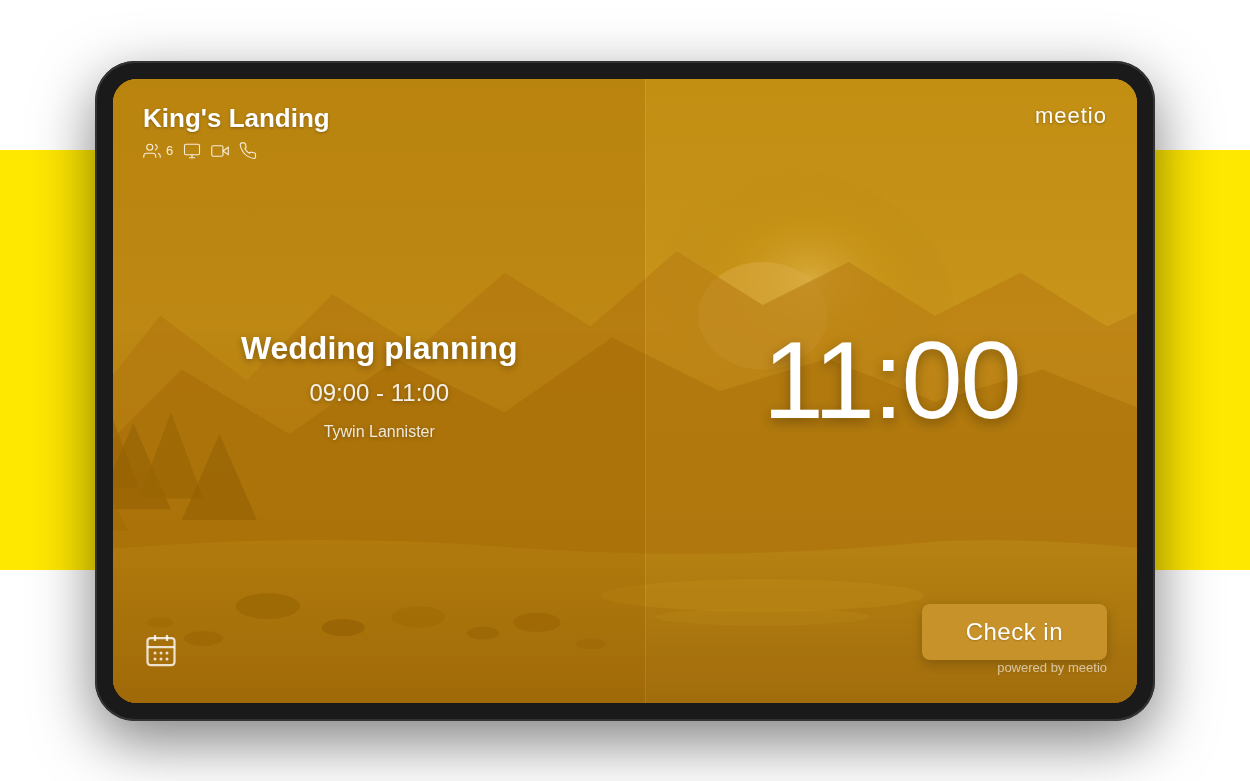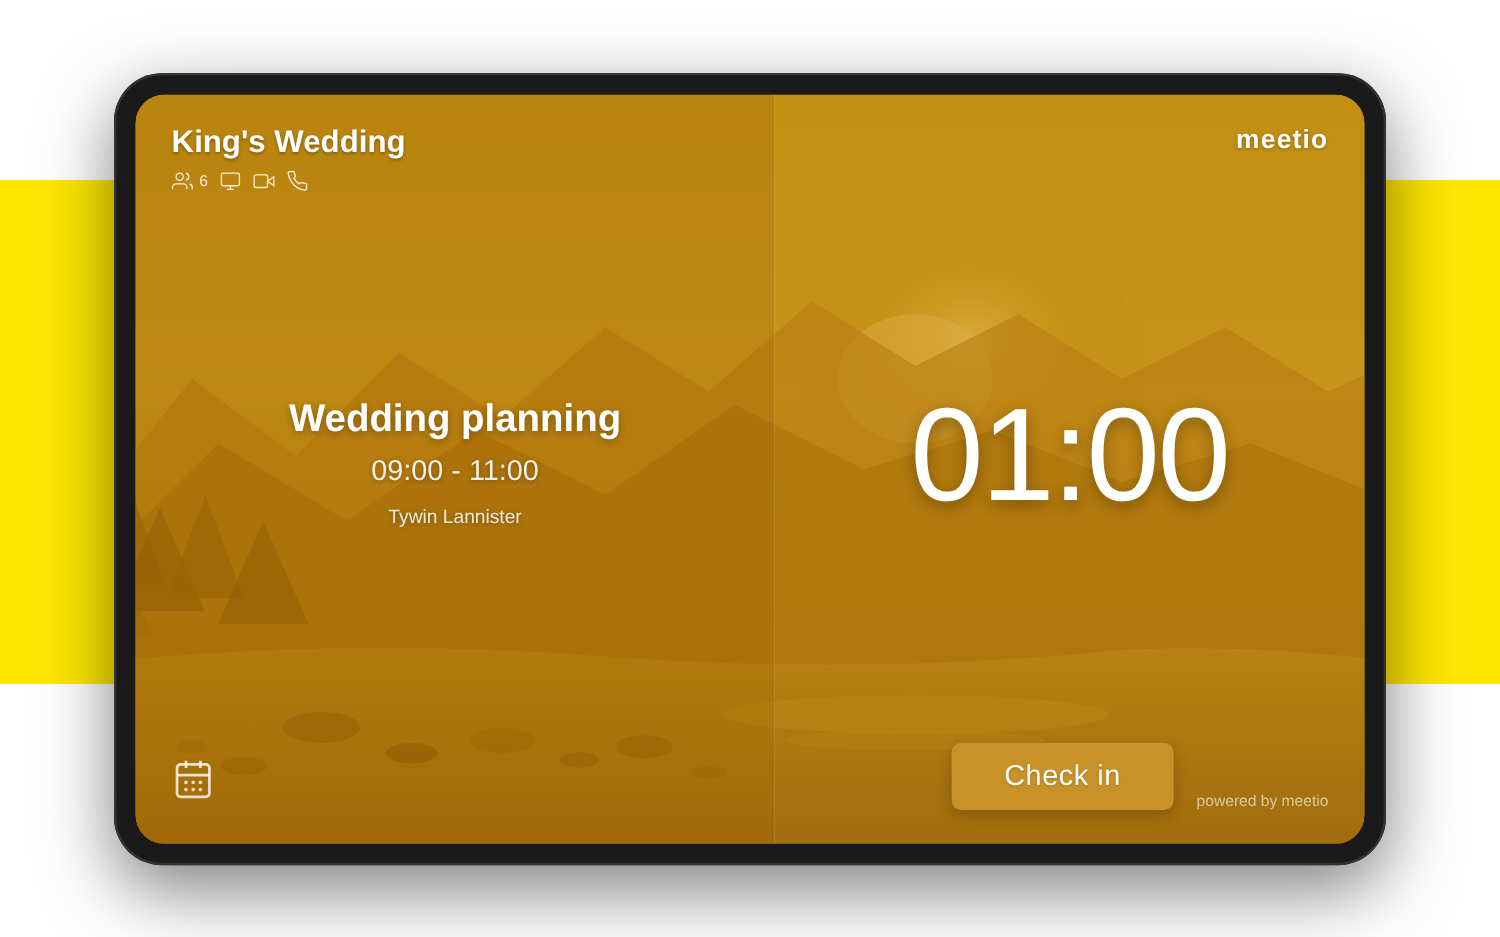--- a/index.html
+++ b/index.html
@@ -122,21 +122,21 @@
       font-size: 14px;
       display: flex;
       align-items: center;
       gap: 3px;
     }
 
     
     .meetio-logo {
       color: #ffffff;
       font-size: 22px;
-      font-weight: 700;
+      font-weight: 400;
       letter-spacing: 1px;
       text-shadow: 0 1px 3px rgba(0,0,0,0.3);
     }
 
     
     .meeting-info {
       position: absolute;
       left: 0;
       top: 50%;
       transform: translateY(-55%);
@@ -206,22 +206,23 @@
       color: rgba(255,255,255,0.8);
       font-size: 30px;
     }
 
     .bottom-right {
       position: absolute;
       bottom: 28px;
       right: 30px;
       z-index: 3;
       display: flex;
+      flex-direction: column;
       align-items: flex-end;
-      gap: 19px;
+      gap: 0;
     }
 
     .checkin-button {
       background: #c8922a;
       border: none;
       border-radius: 8px;
       color: #ffffff;
       font-size: 24px;
       font-weight: 500;
       padding: 14px 44px;
@@ -318,21 +319,21 @@
       <ellipse cx="430" cy="505" rx="22" ry="9" fill="#6a4000" opacity="0.6"></ellipse>
       <ellipse cx="80" cy="505" rx="12" ry="5" fill="#7a5000" opacity="0.5"></ellipse>
       <ellipse cx="480" cy="525" rx="14" ry="5" fill="#6a4800" opacity="0.4"></ellipse>
     </svg>
 
     <div class="golden-overlay"></div>
 
     <div class="panel-divider"></div>
 
     <div class="left-panel">
-      <div class="room-name">King's Wedding</div>
+      <div class="room-name">King's Landing</div>
       <div class="room-icons">
 
         <span class="room-icon">
           <svg class="icon-svg" viewBox="0 0 24 24">
             <path d="M17 21v-2a4 4 0 0 0-4-4H5a4 4 0 0 0-4 4v2" stroke="rgba(255,255,255,0.85)" stroke-width="1.5" fill="none"></path>
             <circle cx="9" cy="7" r="4" stroke="rgba(255,255,255,0.85)" stroke-width="1.5" fill="none"></circle>
             <path d="M23 21v-2a4 4 0 0 0-3-3.87" stroke="rgba(255,255,255,0.85)" stroke-width="1.5" fill="none"></path>
             <path d="M16 3.13a4 4 0 0 1 0 7.75" stroke="rgba(255,255,255,0.85)" stroke-width="1.5" fill="none"></path>
           </svg>
           <span style="color:rgba(255,255,255,0.85);font-size:13px;margin-left:2px;">6</span>
@@ -365,21 +366,21 @@
       <div class="meetio-logo">meetio</div>
     </div>
 
     <div class="meeting-info">
       <div class="meeting-title">Wedding planning</div>
       <div class="meeting-time">09:00 - 11:00</div>
       <div class="meeting-organizer">Tywin Lannister</div>
     </div>
 
     <div class="clock-display">
-      <div class="clock-time">01:00</div>
+      <div class="clock-time">11:00</div>
     </div>
 
     <div class="bottom-left">
       <span class="calendar-icon-wrap">
         <svg width="36" height="36" viewBox="0 0 24 24" fill="none" stroke="rgba(255,255,255,0.8)" stroke-width="1.5">
           <rect x="3" y="4" width="18" height="18" rx="2" ry="2"></rect>
           <line x1="16" y1="2" x2="16" y2="6"></line>
           <line x1="8" y1="2" x2="8" y2="6"></line>
           <line x1="3" y1="10" x2="21" y2="10"></line>
           <line x1="8" y1="14" x2="8" y2="14" stroke-width="2" stroke-linecap="round"></line>

